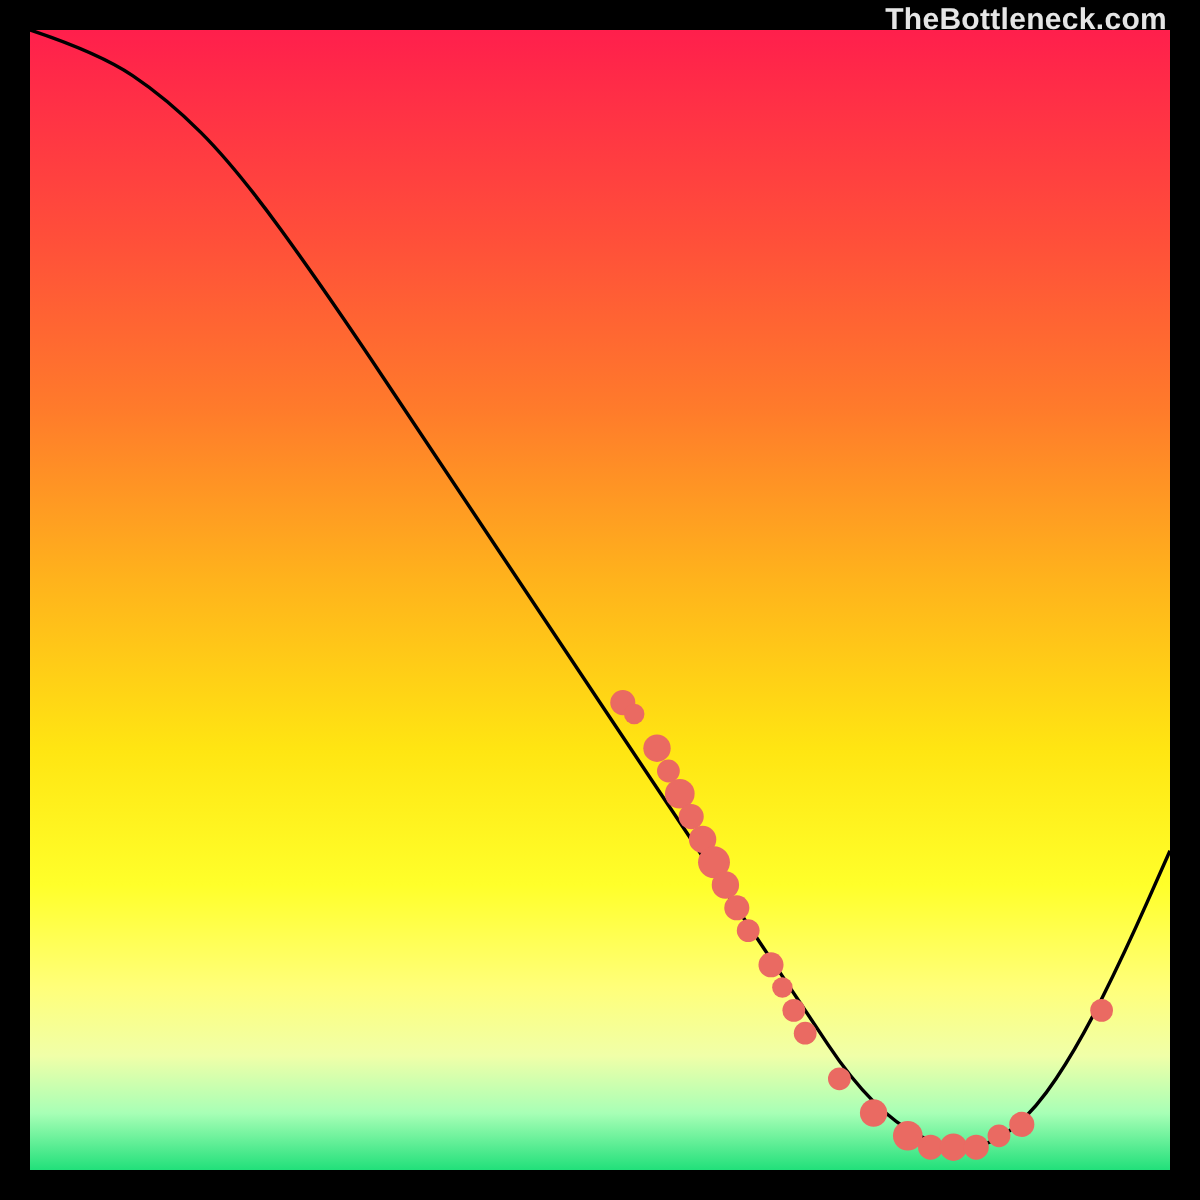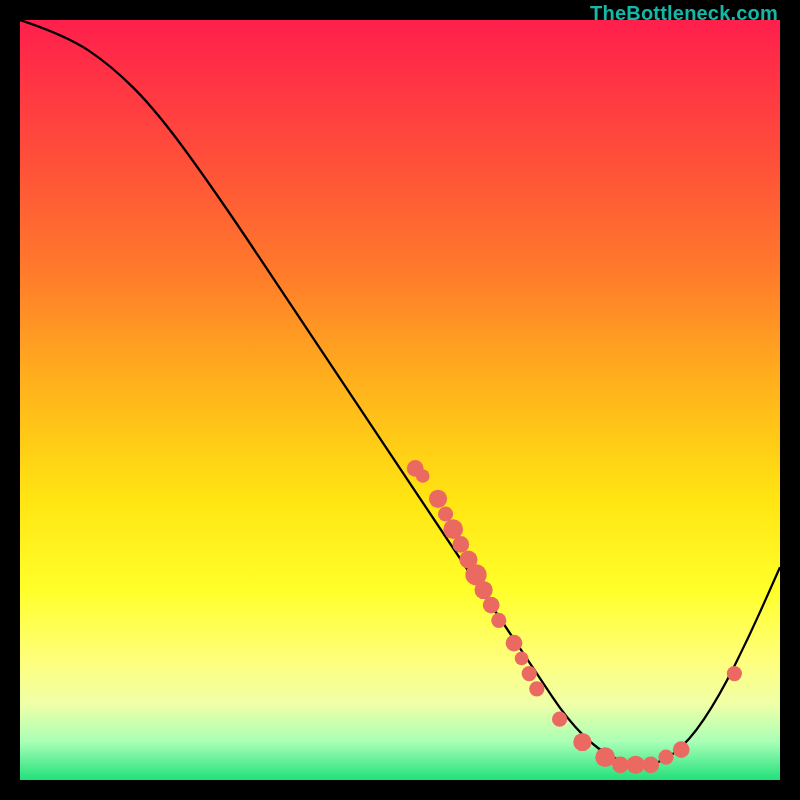--- a/index.html
+++ b/index.html
@@ -35,21 +35,21 @@
       #21e07a 100%
     );
   }
   .attribution {
     position: absolute;
     top: 2px;
     right: 22px;
     font-family: Arial, Helvetica, sans-serif;
     font-size: 20px;
     font-weight: 700;
-    color: #14b8a6;
+    color: #e5e5e5;
     letter-spacing: 0.2px;
     text-align: right;
   }
   svg.curve-layer {
     position: absolute;
     left: 0;
     top: 0;
     width: 760px;
     height: 760px;
   }

